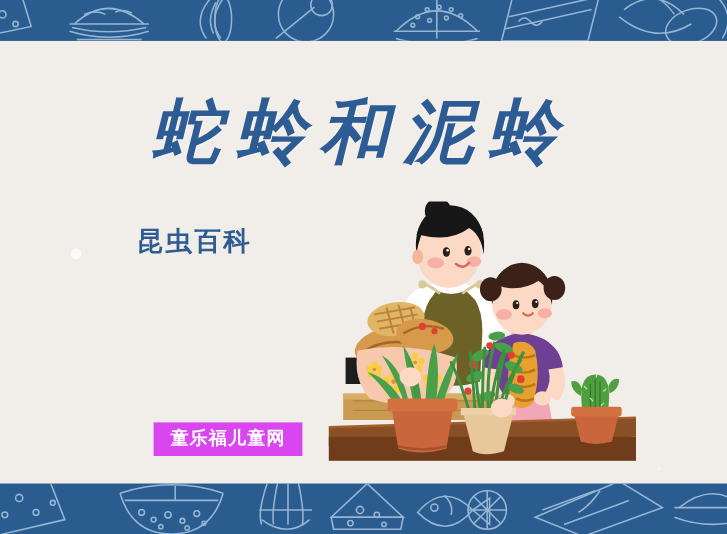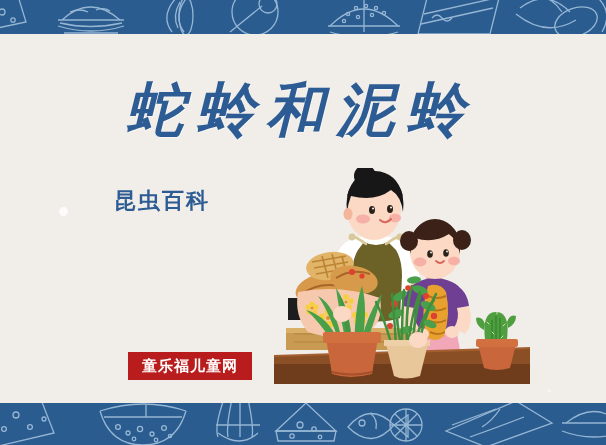--- a/index.html
+++ b/index.html
@@ -46,21 +46,21 @@
     letter-spacing:2px;
     color:#2d5c94;
     white-space:nowrap;
   }
 
   
   .badge{
     position:absolute;
     left:128px;top:352px;
     padding:6px 14px 7px 14px;
-    background:#b91c1c;
+    background:#d946ef;
     color:#ffffff;
     font-size:15px;
     font-weight:bold;
     letter-spacing:1px;
     white-space:nowrap;
     line-height:1;
   }
 
   
   .dot{

